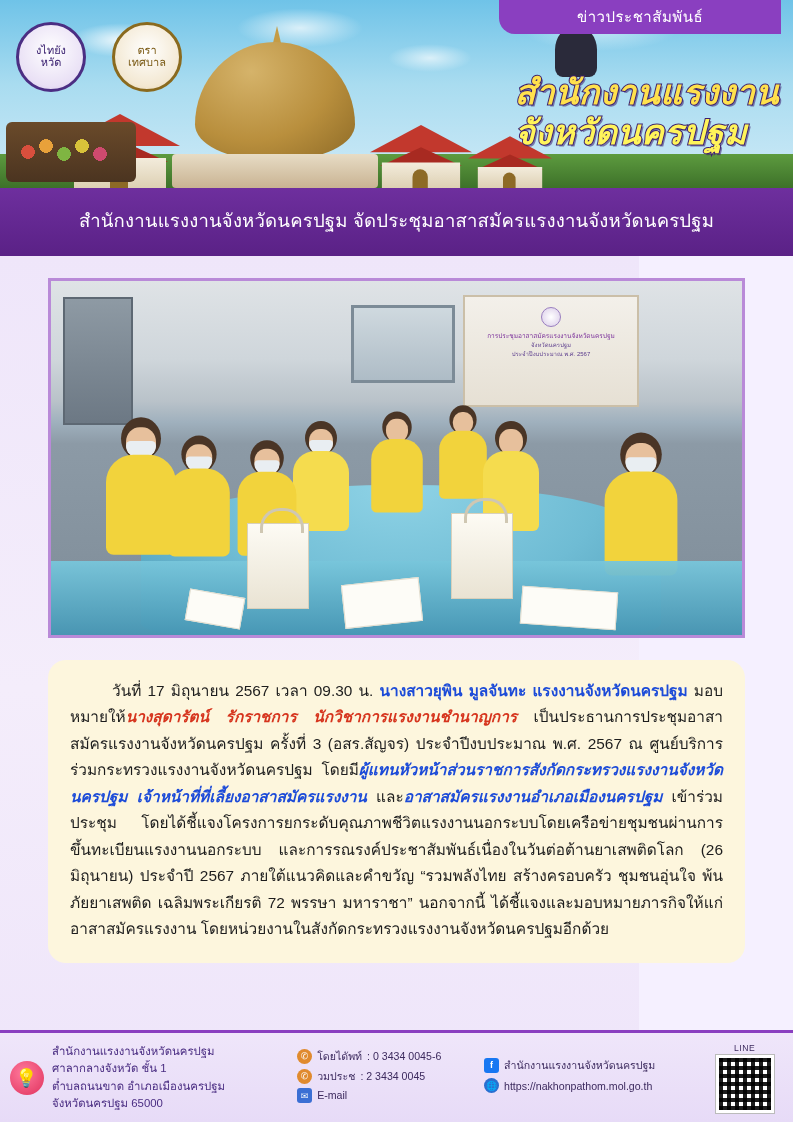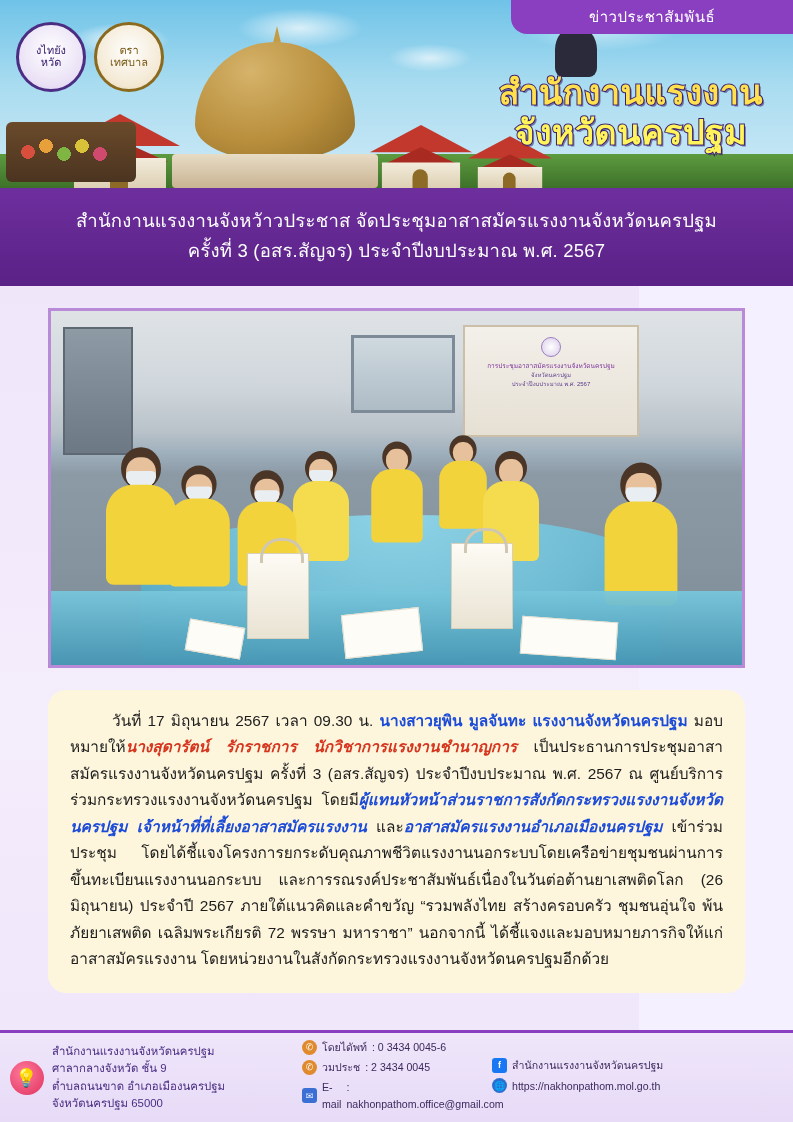--- a/index.html
+++ b/index.html
@@ -21,21 +21,21 @@
   .banner-clouds {
     position: absolute; inset: 0;
     background:
       radial-gradient(ellipse 70px 24px at 120px 40px, rgba(255,255,255,.85), rgba(255,255,255,0) 70%),
       radial-gradient(ellipse 90px 28px at 300px 28px, rgba(255,255,255,.7), rgba(255,255,255,0) 70%),
       radial-gradient(ellipse 60px 20px at 430px 58px, rgba(255,255,255,.65), rgba(255,255,255,0) 70%),
       radial-gradient(ellipse 110px 30px at 600px 30px, rgba(255,255,255,.5), rgba(255,255,255,0) 70%);
   }
   
   .banner-right-strip {
-    position: absolute; right: 0; top: 0;
+    position: absolute; right: 12px; top: 0;
     width: 282px; height: 34px;
     background: #8a3fc0;
     border-bottom-left-radius: 16px;
   }
   .banner-right-strip span {
     display: block;
     color: #fff;
     font-size: 15px;
     line-height: 34px;
     text-align: center;
@@ -134,37 +134,38 @@
   }
   
   .seal {
     position: absolute; top: 22px;
     width: 70px; height: 70px; border-radius: 50%;
     background: radial-gradient(circle at 50% 40%, #ffffff 0%, #e9e0f5 70%, #cfc0e8 100%);
     border: 3px solid #4b2e83;
     overflow: hidden;
   }
   .seal-1 { left: 16px; }
-  .seal-2 { left: 94px;
+  .seal-2 { left: 112px;
     background: radial-gradient(circle at 50% 40%, #ffffff 0%, #f3e8d2 70%, #e2ceab 100%);
     border-color: #8a6a1e;
   }
   .seal .glyph {
     position: absolute; inset: 10px;
     border-radius: 50%;
     display: flex; align-items: center; justify-content: center;
     font-size: 11px; color: #3a2070; text-align: center; line-height: 1.05;
   }
   .seal-2 .glyph { color: #7a5a14; }
 
   
   .banner-title {
-    position: absolute; right: 30px; top: 72px;
-    text-align: center;
+    position: absolute; right: 14px; top: 72px;
+    text-align: left;
     z-index: 5;
+    font-style: italic;
   }
   .banner-title .l1, .banner-title .l2 {
     font-size: 34px;
     font-weight: bold;
     line-height: 1.18;
     color: #ffe14d;
     -webkit-text-stroke: 2px #3a1d6e;
     paint-order: stroke fill;
     text-shadow: 2px 2px 0 rgba(58,29,110,.55);
     letter-spacing: .5px;
@@ -422,22 +423,21 @@
     <span>ข่าวประชาสัมพันธ์</span>
   </div>
 
   <div class="banner-title">
     <div class="l1">สำนักงานแรงงาน</div>
     <div class="l2">จังหวัดนครปฐม</div>
   </div>
 </div>
 
 <div class="title-block">
-  <div>สำนักงานแรงงานจังหวัาวประชาส  จัดประชุมอาสาสมัครแรงงานจังหวัดนครปฐม</div>
-  <div>ครั้งที่ 3 (อสร.สัญจร) ประจำปีงบประมาณ พ.ศ. 2567</div>
+  <div>สำนักงานแรงงานจังหวัดนครปฐม  จัดประชุมอาสาสมัครแรงงานจังหวัดนครปฐม</div>
 </div>
 
 <div class="content">
 
   <div class="photo-frame">
     <div class="photo">
       <div class="ph-door"></div>
       <div class="ph-window"></div>
 
       <div class="ph-banner">
@@ -507,48 +507,51 @@
   <div class="textbox">
     <span class="indent"></span><span>วันที่ 17 มิถุนายน 2567 เวลา 09.30 น. </span><span class="hl-blue">นางสาวยุพิน มูลจันทะ แรงงานจังหวัดนครปฐม</span><span> มอบหมายให้</span><span class="hl-red">นางสุดารัตน์ รักราชการ นักวิชาการแรงงานชำนาญการ</span><span> เป็นประธานการประชุมอาสาสมัครแรงงานจังหวัดนครปฐม ครั้งที่ 3 (อสร.สัญจร) ประจำปีงบประมาณ พ.ศ. 2567 ณ ศูนย์บริการร่วมกระทรวงแรงงานจังหวัดนครปฐม โดยมี</span><span class="hl-blue-i">ผู้แทนหัวหน้าส่วนราชการสังกัดกระทรวงแรงงานจังหวัดนครปฐม</span><span> </span><span class="hl-blue-i">เจ้าหน้าที่ที่เลี้ยงอาสาสมัครแรงงาน</span><span> และ</span><span class="hl-blue-i">อาสาสมัครแรงงานอำเภอเมืองนครปฐม</span><span> เข้าร่วมประชุม โดยได้ชี้แจงโครงการยกระดับคุณภาพชีวิตแรงงานนอกระบบโดยเครือข่ายชุมชนผ่านการขึ้นทะเบียนแรงงานนอกระบบ และการรณรงค์ประชาสัมพันธ์เนื่องในวันต่อต้านยาเสพติดโลก (26 มิถุนายน) ประจำปี 2567 ภายใต้แนวคิดและคำขวัญ “รวมพลังไทย สร้างครอบครัว ชุมชนอุ่นใจ พ้นภัยยาเสพติด เฉลิมพระเกียรติ 72 พรรษา มหาราชา” นอกจากนี้ ได้ชี้แจงและมอบหมายภารกิจให้แก่อาสาสมัครแรงงาน โดยหน่วยงานในสังกัดกระทรวงแรงงานจังหวัดนครปฐมอีกด้วย</span>
   </div>
 </div>
 
 <div class="footer">
   <div class="footer-left">
     <div class="bulb">💡</div>
     <div class="addr">
       <div>สำนักงานแรงงานจังหวัดนครปฐม</div>
-      <div>ศาลากลางจังหวัด ชั้น 9</div>
+      <div>ศาลากลางจังหวัด ชั้น 1</div>
       <div>ต่ำบลถนนขาด อำเภอเมืองนครปฐม</div>
       <div>จังหวัดนครปฐม 65000</div>
     </div>
   </div>
 
   <div class="footer-mid">
     <div class="fm-row">
       <span class="ico ico-phone">✆</span>
       <span>โดยไดัพท์</span>
       <span>: 0 3434 0045-6</span>
     </div>
     <div class="fm-row">
       <span class="ico ico-fax">✆</span>
       <span>วมประช</span>
       <span>: 2 3434 0045</span>
     </div>
     <div class="fm-row">
       <span class="ico ico-mail">✉</span>
       <span>E-mail</span>
-      <span>: nakhonpathom.office@gmail.com</span>
     </div>
   </div>
 
   <div class="footer-right">
     <div class="fr-row">
       <span class="ico ico-fb">f</span>
       <span>สำนักงานแรงงานจังหวัดนครปฐม</span>
     </div>
     <div class="fr-row">
       <span class="ico ico-web">🌐</span>
       <span>https://nakhonpathom.mol.go.th</span>
     </div>
   </div>
 
+  <div class="qr-wrap">
+    <div class="qr-label">LINE</div>
+    <div class="qr"></div>
+  </div>
 </div>
 
 </body></html>

